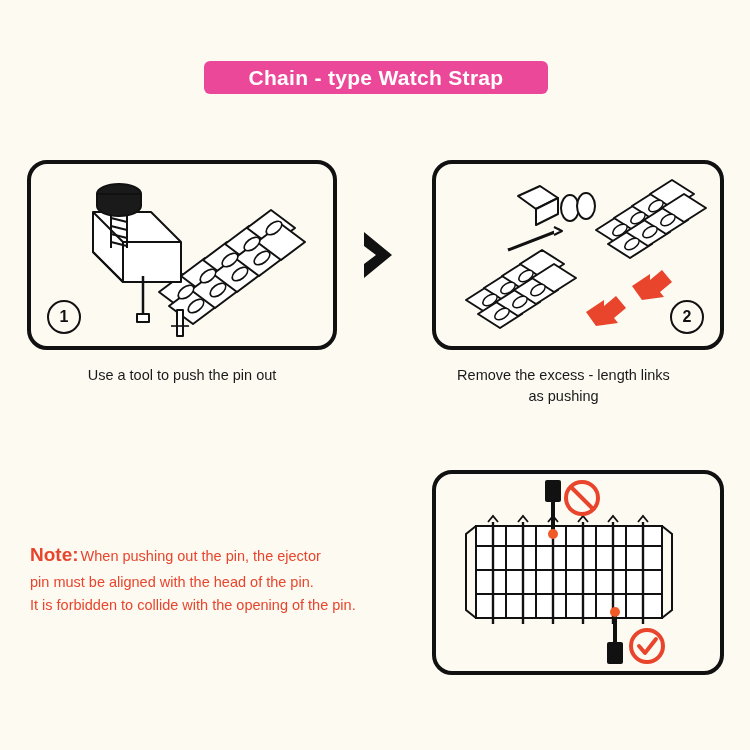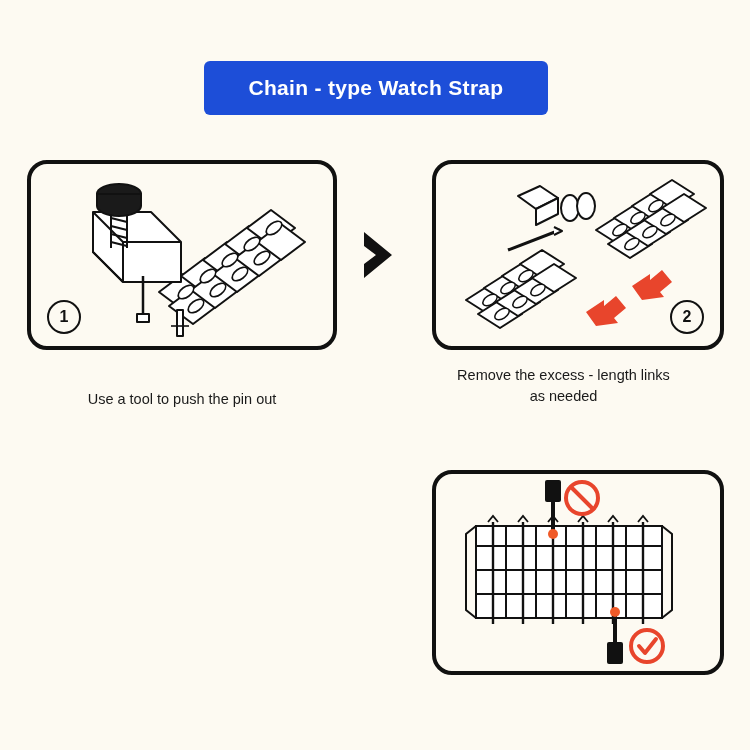--- a/index.html
+++ b/index.html
@@ -20,22 +20,22 @@
     height: 750px;
     background: #fdfaf2;
   }
 
   
   .title-banner {
     position: absolute;
     left: 204px;
     top: 61px;
     width: 344px;
-    height: 54px;
-    background: #1d4ed8;
+    height: 33px;
+    background: #ec4899;
     border-radius: 6px;
     display: flex;
     align-items: center;
     justify-content: center;
   }
   .title-banner .title-text {
     color: #ffffff;
     font-size: 21px;
     font-weight: bold;
     letter-spacing: 0.3px;
@@ -72,21 +72,21 @@
   #badge-2 { right: 16px; bottom: 12px; }
 
   
   .caption {
     position: absolute;
     text-align: center;
     font-size: 14.5px;
     color: #1a1a1a;
     line-height: 1.45;
   }
-  #caption-1 { left: 27px; top: 365px; width: 310px; margin-top: 24px; }
+  #caption-1 { left: 27px; top: 365px; width: 310px; }
   #caption-2 { left: 411px; top: 365px; width: 305px; }
 
   
   .big-arrow {
     position: absolute;
     left: 356px;
     top: 228px;
     width: 54px;
     height: 54px;
   }
@@ -237,23 +237,28 @@
       <g fill="#e8452c">
         <path d="M196 122 L214 110 L214 116 L226 106 L236 118 L224 128 L228 133 L206 136 Z"></path>
         <path d="M150 148 L168 136 L168 142 L180 132 L190 144 L178 154 L182 159 L160 162 Z"></path>
       </g>
     </svg>
     <div class="step-badge" id="badge-2">2</div>
   </div>
 
   <div class="caption" id="caption-2">
     <span>Remove the excess - length links</span><br>
-    <span>as needed</span>
-  </div>
-
+    <span>as pushing</span>
+  </div>
+
+  <div class="note-block">
+    <span class="note-label">Note:</span><span class="note-line" style="display:inline">When pushing out the pin, the ejector</span><br>
+    <span class="note-line">pin must be aligned with the head of the pin.</span>
+    <span class="note-line">It is forbidden to collide with the opening of the pin.</span>
+  </div>
 
   <div class="panel" id="panel-3">
     <svg width="284" height="197" viewBox="0 0 284 197">
       <g fill="none" stroke="#111" stroke-width="2">
 
         <rect x="40" y="52" width="186" height="92" fill="#fff"></rect>
         <path d="M40 72 L226 72 M40 96 L226 96 M40 120 L226 120"></path>
 
         <path d="M70 52 L70 144 M100 52 L100 144 M130 52 L130 144 M160 52 L160 144 M190 52 L190 144"></path>
 

